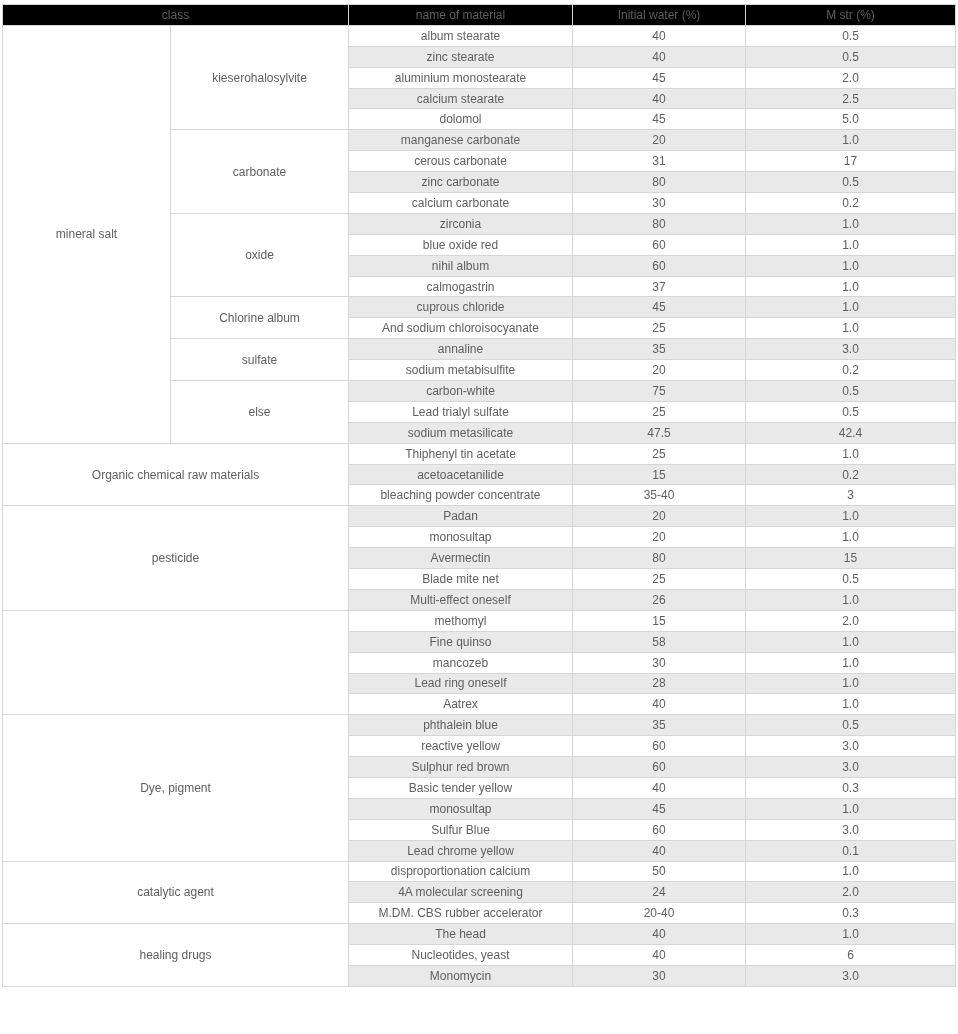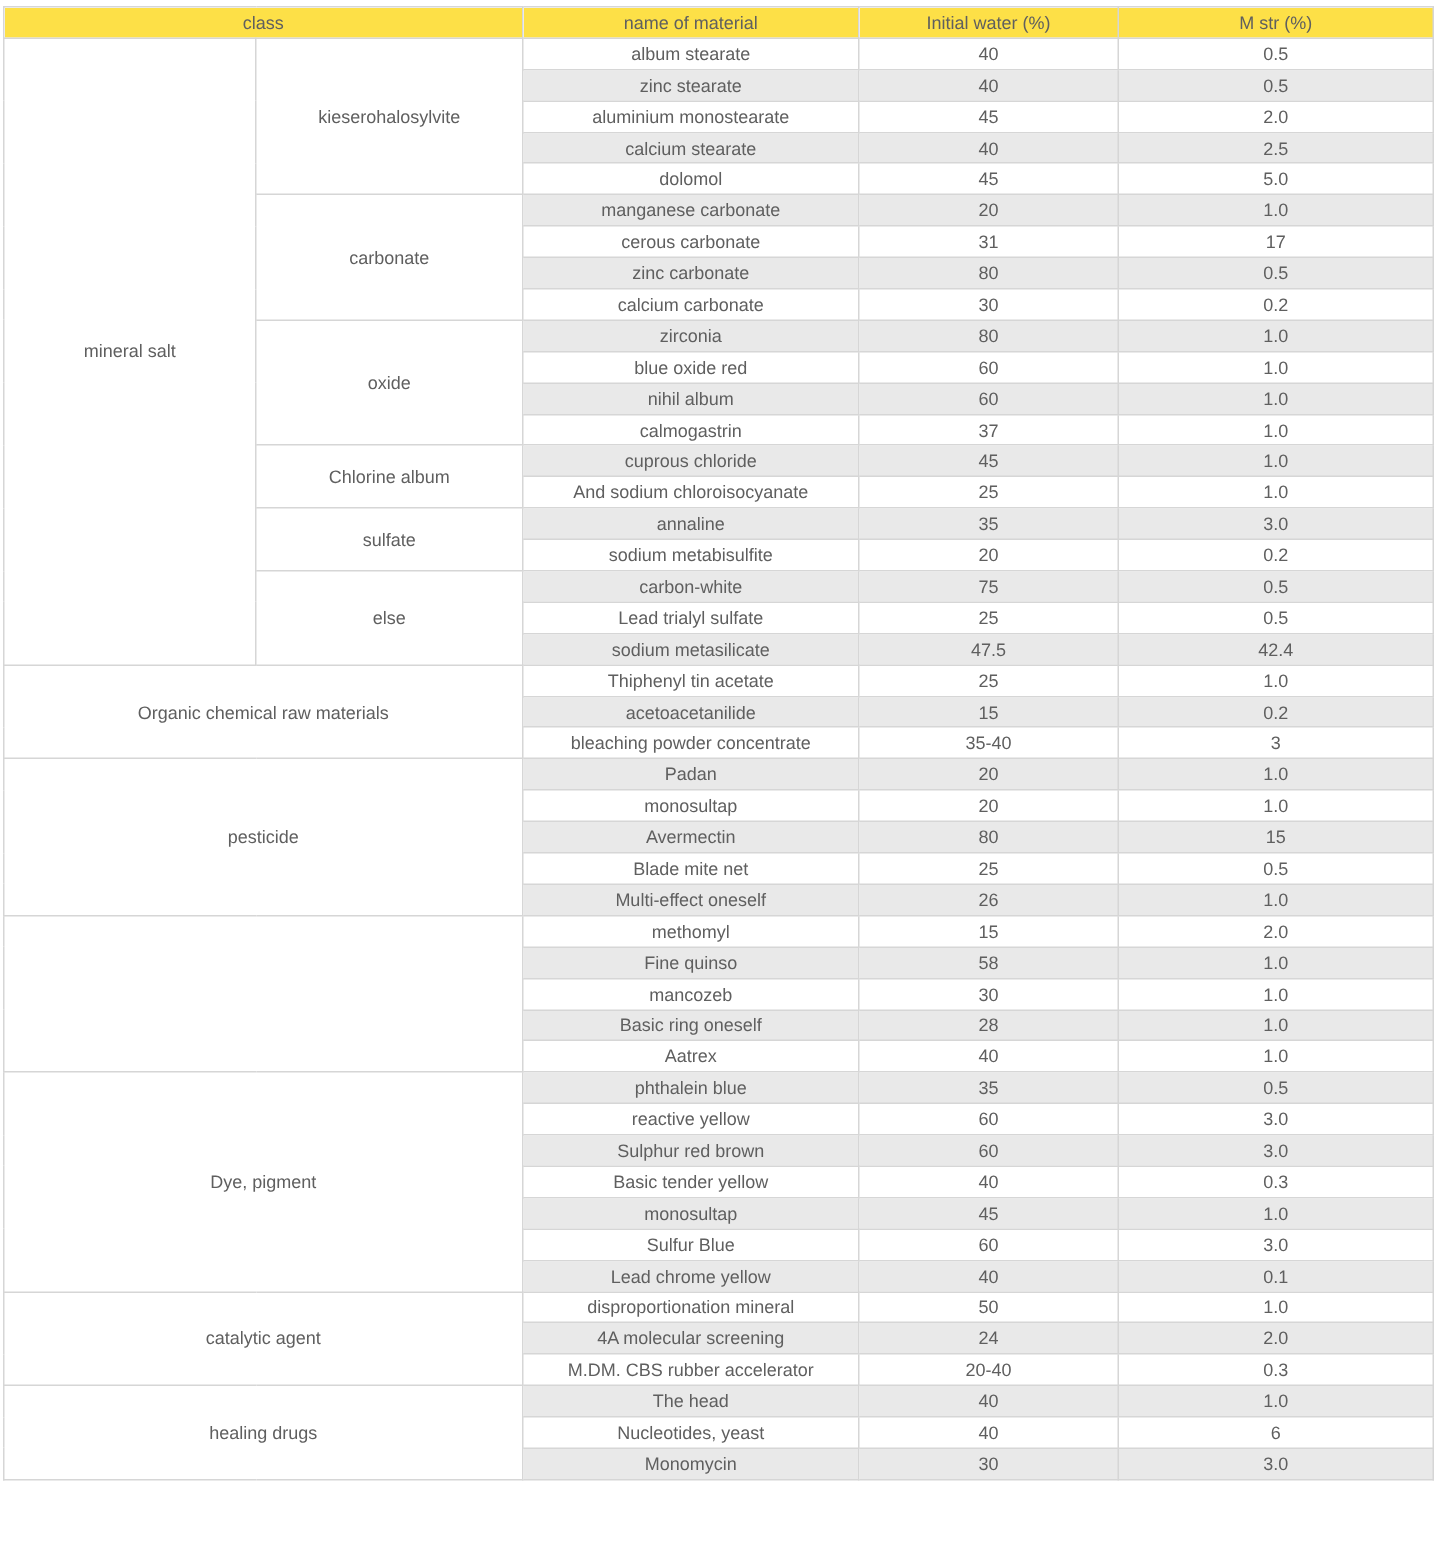--- a/index.html
+++ b/index.html
@@ -33,21 +33,21 @@
     text-align: center;
     vertical-align: middle;
     font-size: 12px;
     font-weight: normal;
     color: #5f5f5f;
     overflow: hidden;
     white-space: nowrap;
     box-sizing: border-box;
   }
   table.materials thead th {
-    background: #fde047;
+    background: #000000;
     margin-left: 48px;
   }
   table.materials td.class-cell,
   table.materials td.subclass-cell {
     background: #ffffff;
   }
   
   table.materials tbody tr:nth-child(even) td.data {
     background: #e9e9e9;
   }
@@ -235,21 +235,21 @@
           <td class="data">Fine quinso</td>
           <td class="data">58</td>
           <td class="data">1.0</td>
         </tr>
         <tr>
           <td class="data">mancozeb</td>
           <td class="data">30</td>
           <td class="data">1.0</td>
         </tr>
         <tr>
-          <td class="data">Basic ring oneself</td>
+          <td class="data">Lead ring oneself</td>
           <td class="data">28</td>
           <td class="data">1.0</td>
         </tr>
         <tr>
           <td class="data">Aatrex</td>
           <td class="data">40</td>
           <td class="data">1.0</td>
         </tr>
         <tr>
           <td class="class-cell" rowspan="7" colspan="2">Dye, pigment</td>
@@ -282,21 +282,21 @@
           <td class="data">60</td>
           <td class="data">3.0</td>
         </tr>
         <tr>
           <td class="data">Lead chrome yellow</td>
           <td class="data">40</td>
           <td class="data">0.1</td>
         </tr>
         <tr>
           <td class="class-cell" rowspan="3" colspan="2">catalytic agent</td>
-          <td class="data">disproportionation mineral</td>
+          <td class="data">disproportionation calcium</td>
           <td class="data">50</td>
           <td class="data">1.0</td>
         </tr>
         <tr>
           <td class="data">4A molecular screening</td>
           <td class="data">24</td>
           <td class="data">2.0</td>
         </tr>
         <tr>
           <td class="data">M.DM. CBS rubber accelerator</td>

